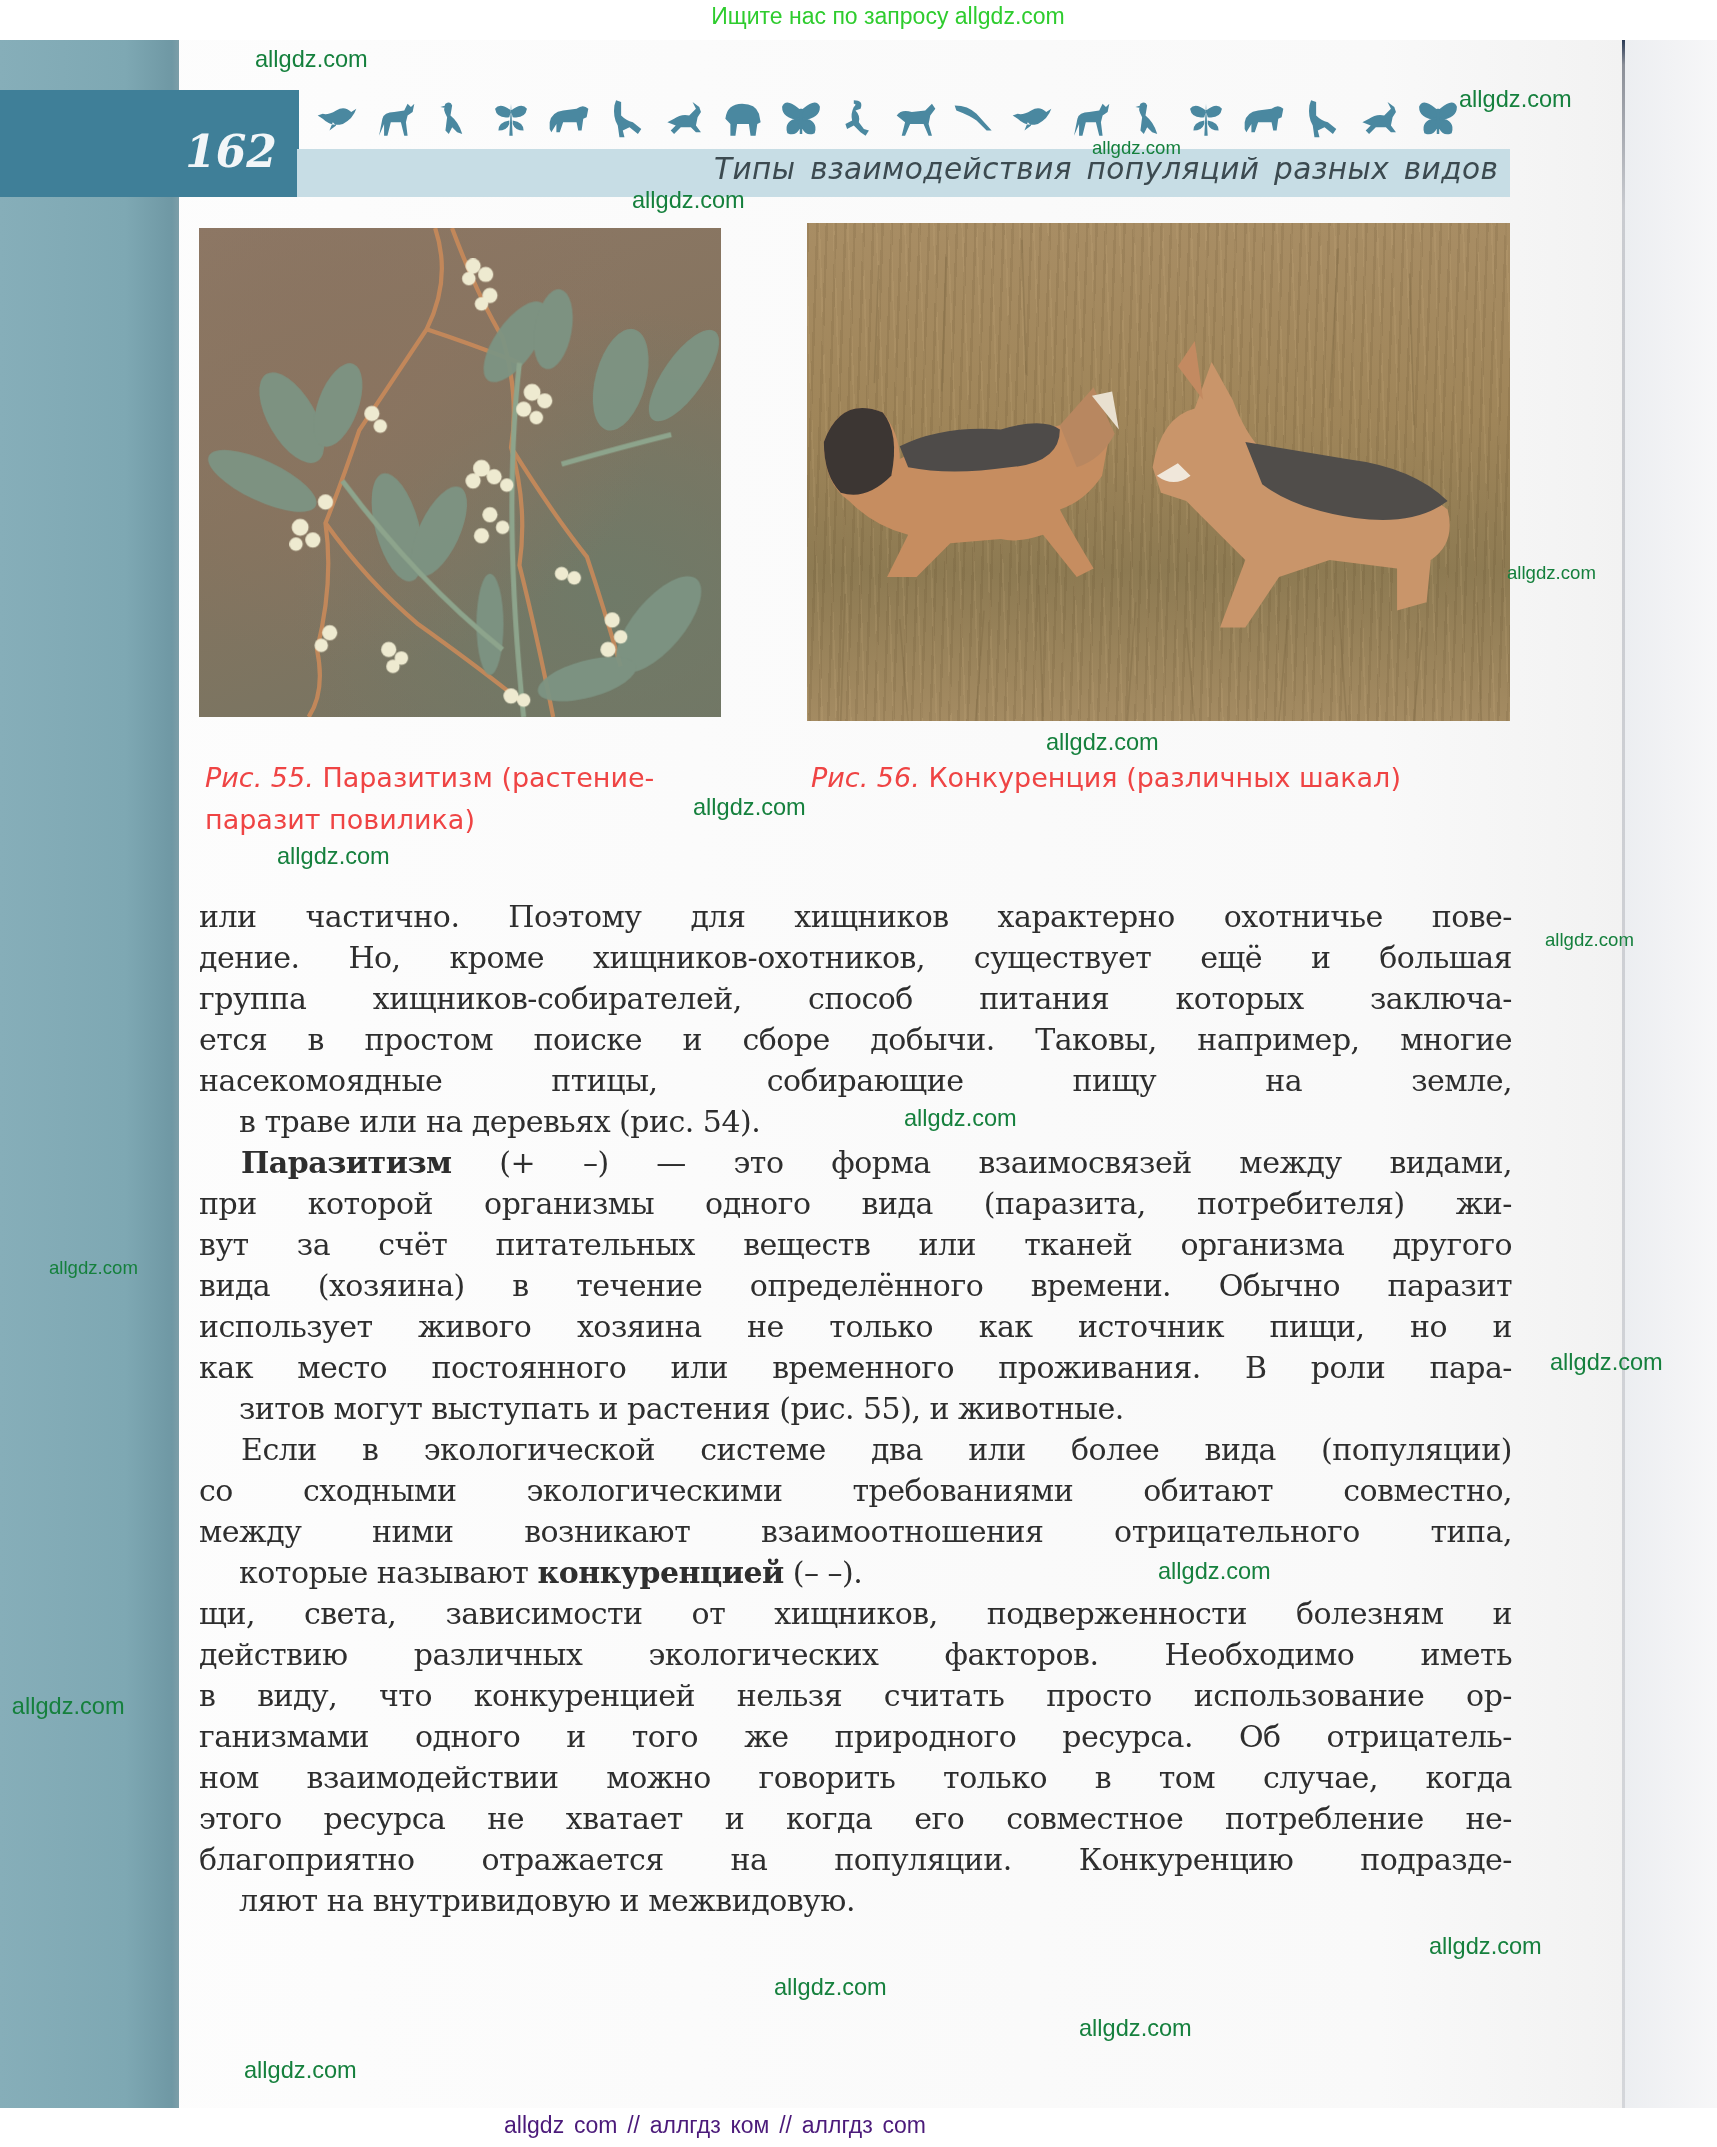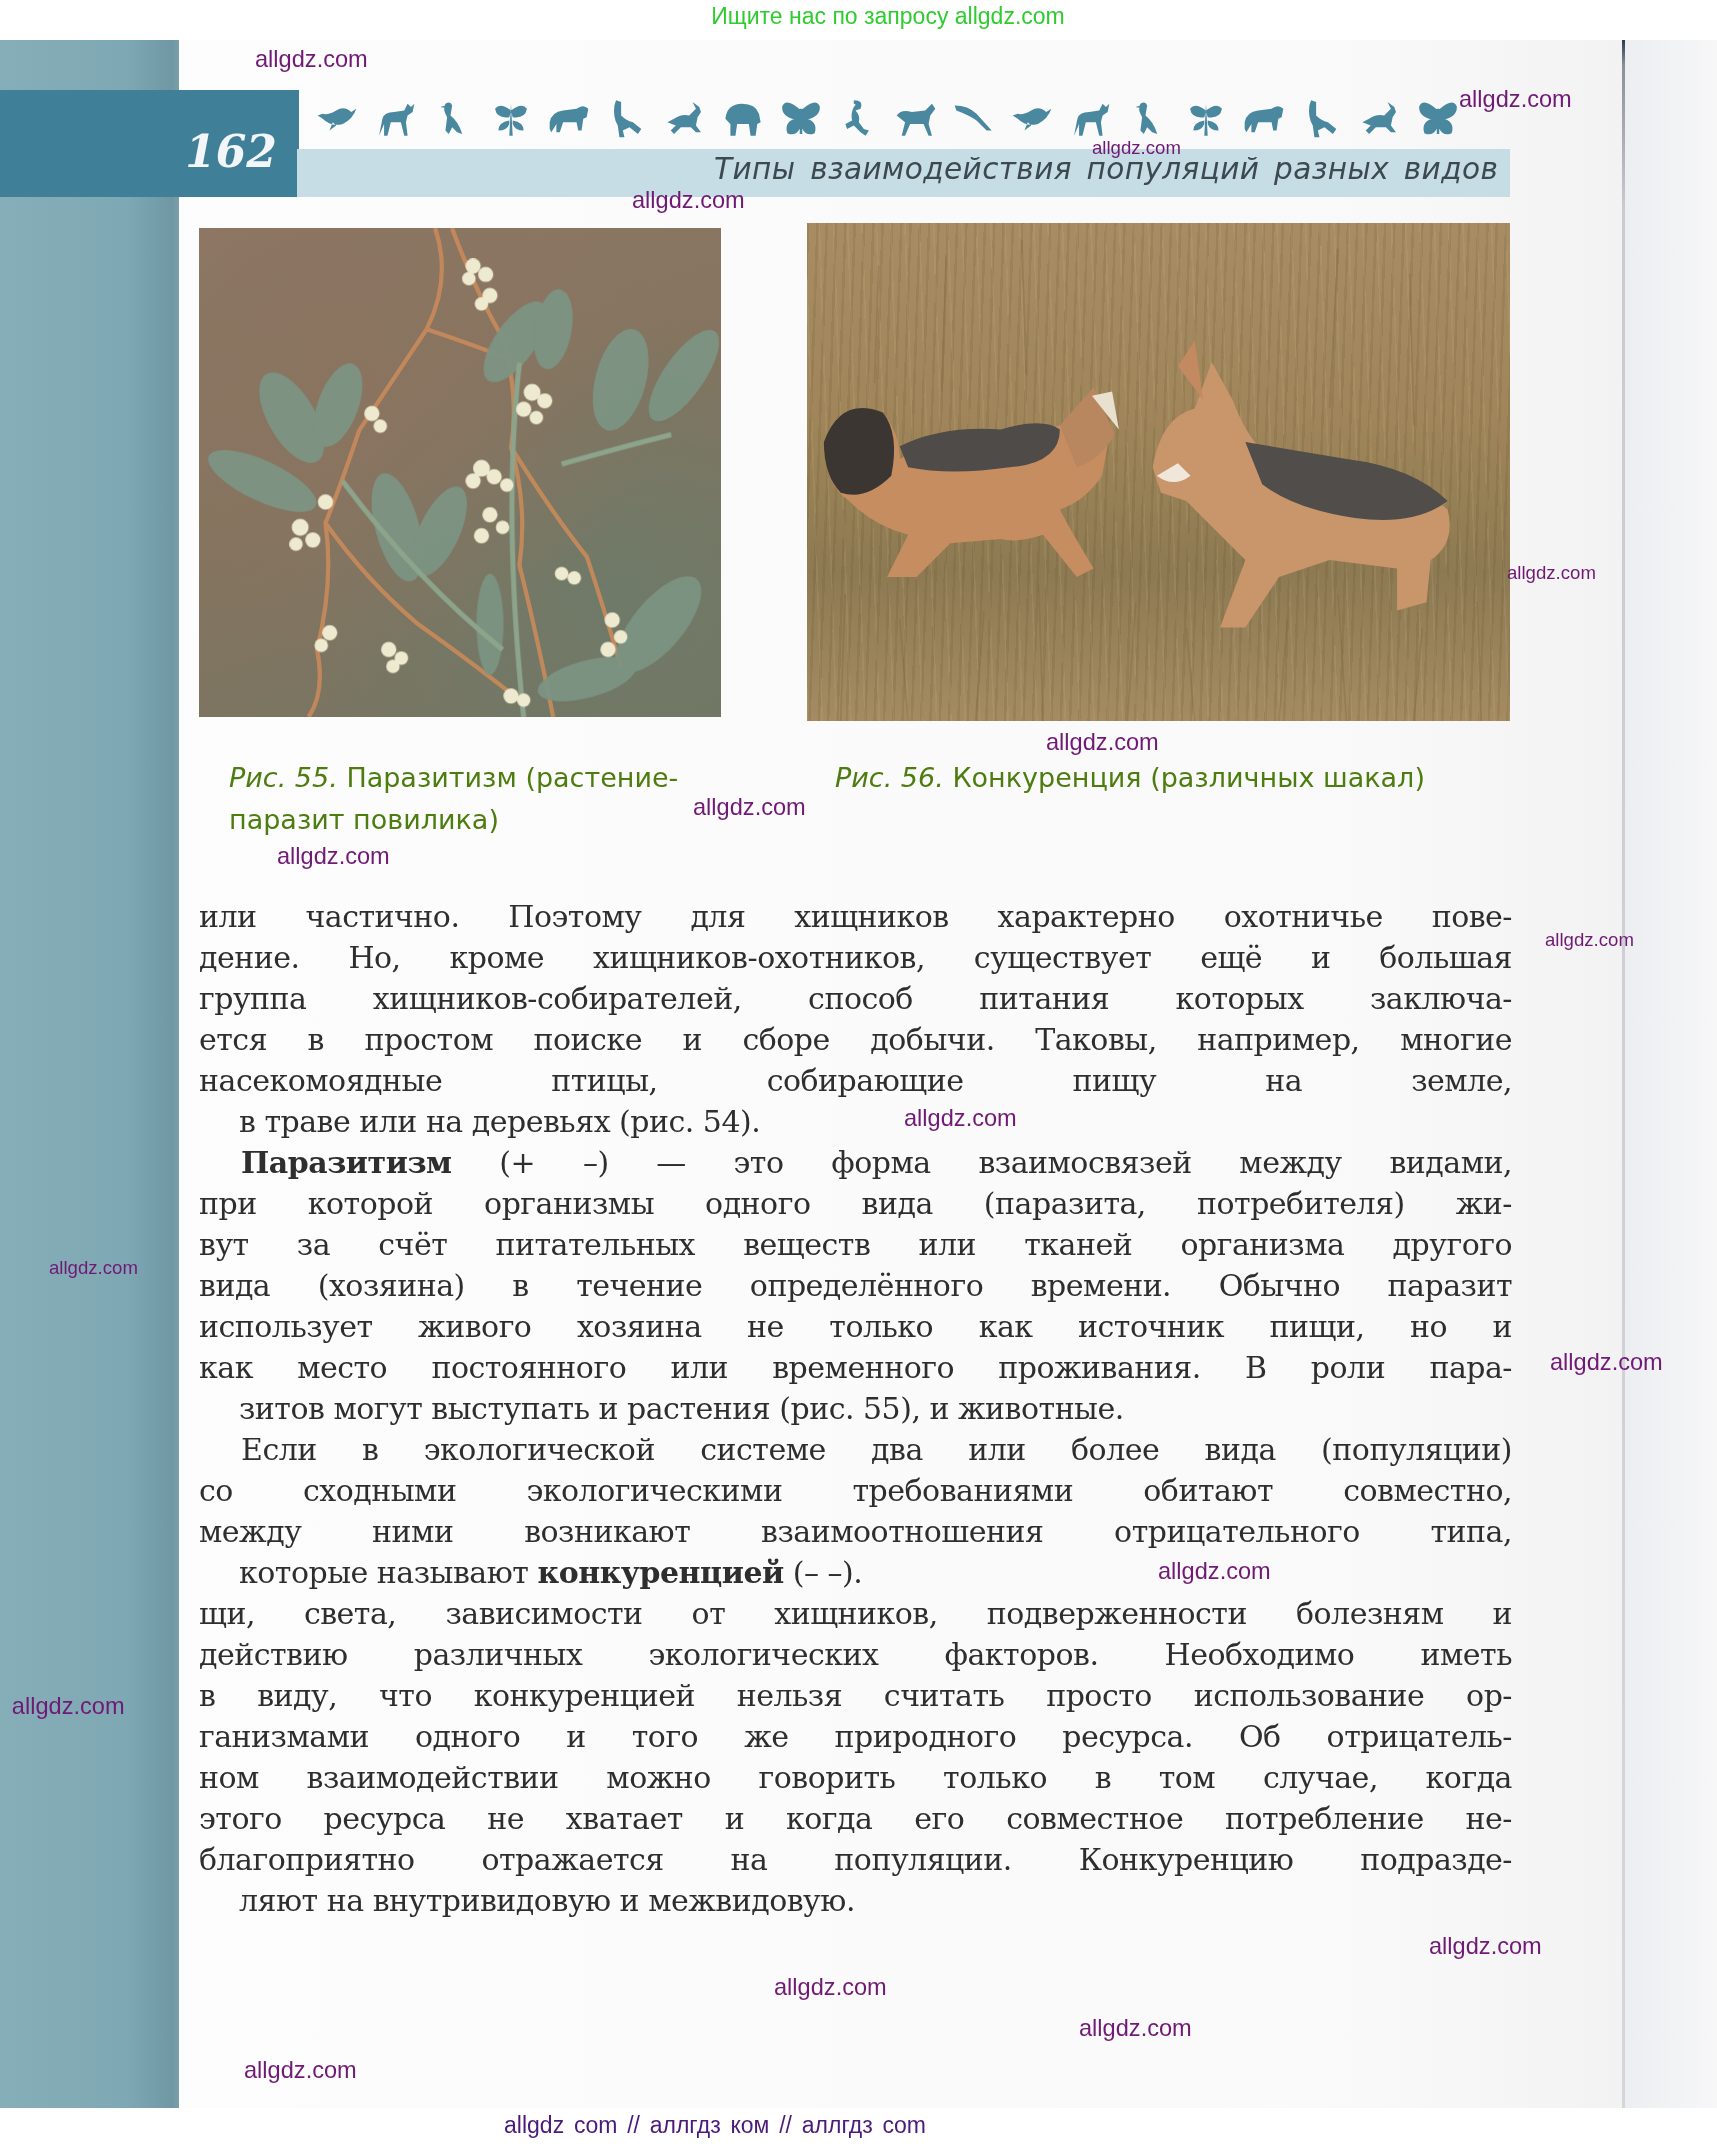--- a/index.html
+++ b/index.html
@@ -79,40 +79,40 @@
     left:807px; top:223px; width:703px; height:498px;
     background:
       repeating-linear-gradient(92deg, rgba(80,60,30,0.12) 0 2.5px, transparent 2.5px 9.3px),
       repeating-linear-gradient(88deg, rgba(230,200,150,0.10) 0 1.7px, transparent 1.7px 14.3px),
       linear-gradient(180deg,#a88d64 0%,#9f8559 40%,#8d7a52 70%,#a48b62 100%);
   }
   .fig svg { position:absolute; left:0; top:0; width:100%; height:100%; }
 
   .caption {
     position:absolute; font-family:"DejaVu Sans", sans-serif;
-    font-size:27px; color:#4d7c0f; line-height:42px; white-space:nowrap;margin-left:24px;
+    font-size:27px; color:#ef4444; line-height:42px; white-space:nowrap;
   }
   .caption .lbl { font-style:italic; }
   .cap55 { left:205px; top:757px; }
   .cap56 { left:811px; top:757px; }
 
   
   .body-text {
     position:absolute; left:199px; top:896px; width:1313px;
     font-family:"DejaVu Serif", serif; font-size:30px; line-height:41px;
     color:#2e2e2e; text-align:justify; letter-spacing:-0.5px;
   }
   .body-text p { margin:0; }
   .body-text .line { display:block; text-align:justify; text-align-last:justify; white-space:nowrap; }
   .body-text .line.last { text-align-last:left;margin-left:40px; }
   b { font-weight:bold; }
 
   
   .wm {
-    position:absolute; font-family:"Liberation Sans", sans-serif; color:#701a75;
+    position:absolute; font-family:"Liberation Sans", sans-serif; color:#15803d;
     white-space:nowrap;
   }
 </style>
 </head>
 <body>
 
 <div class="abs banner-top">Ищите нас по запросу allgdz.com</div>
 
 <div class="abs page"></div>
 <div class="abs page-right-edge"></div>

